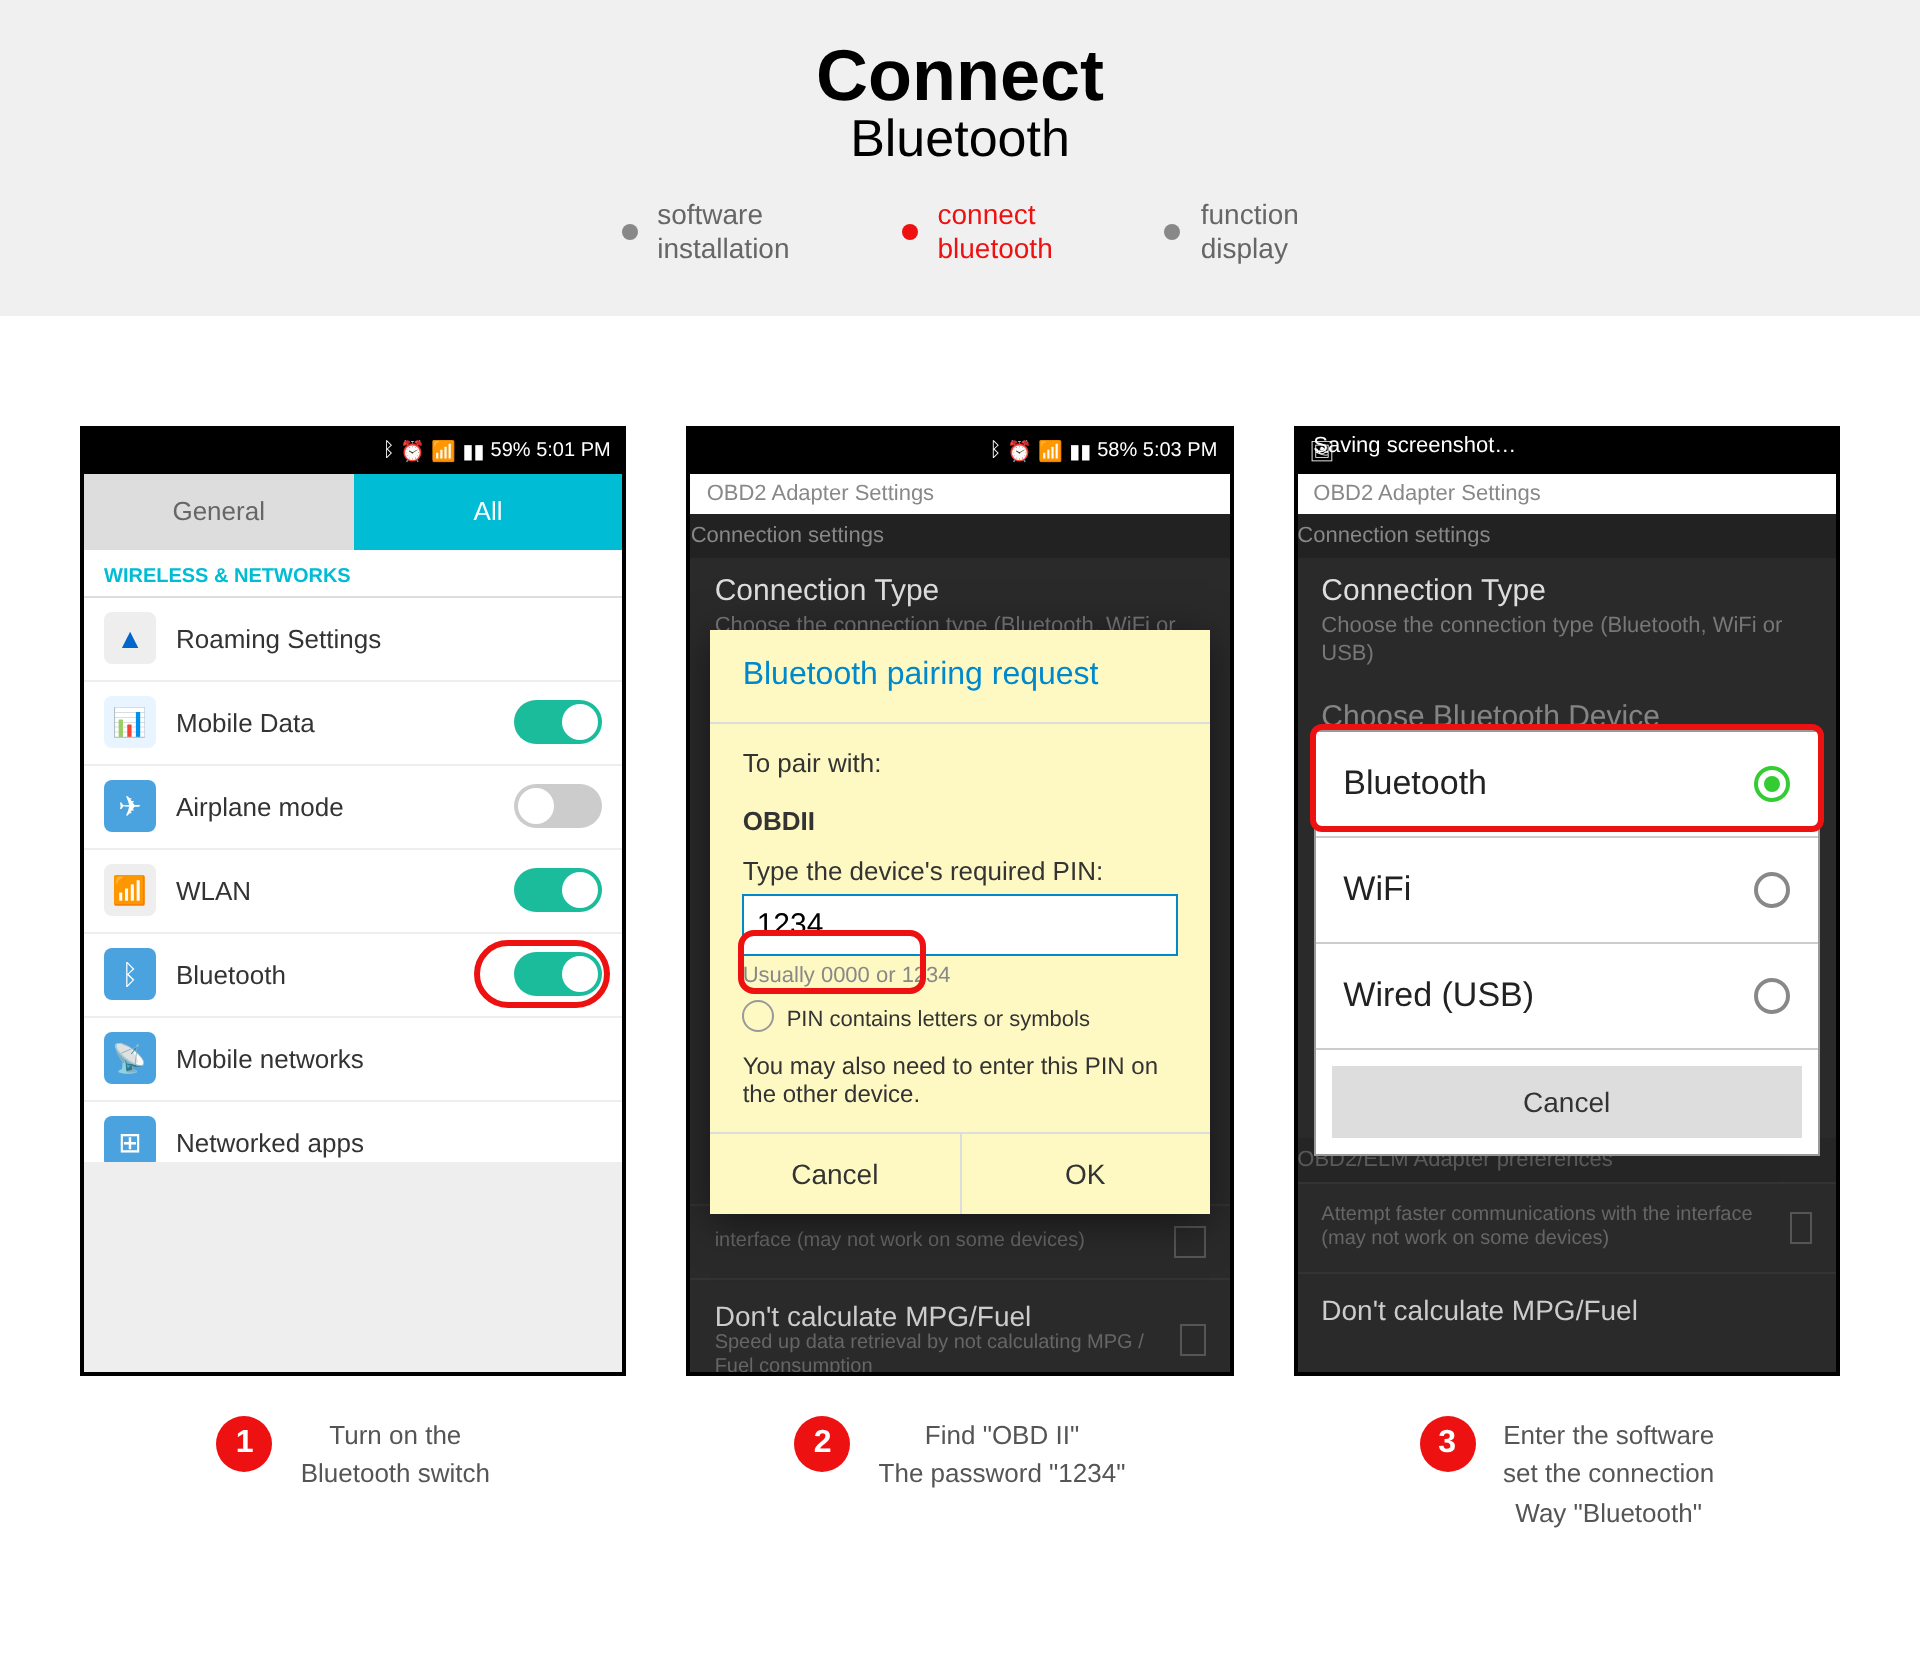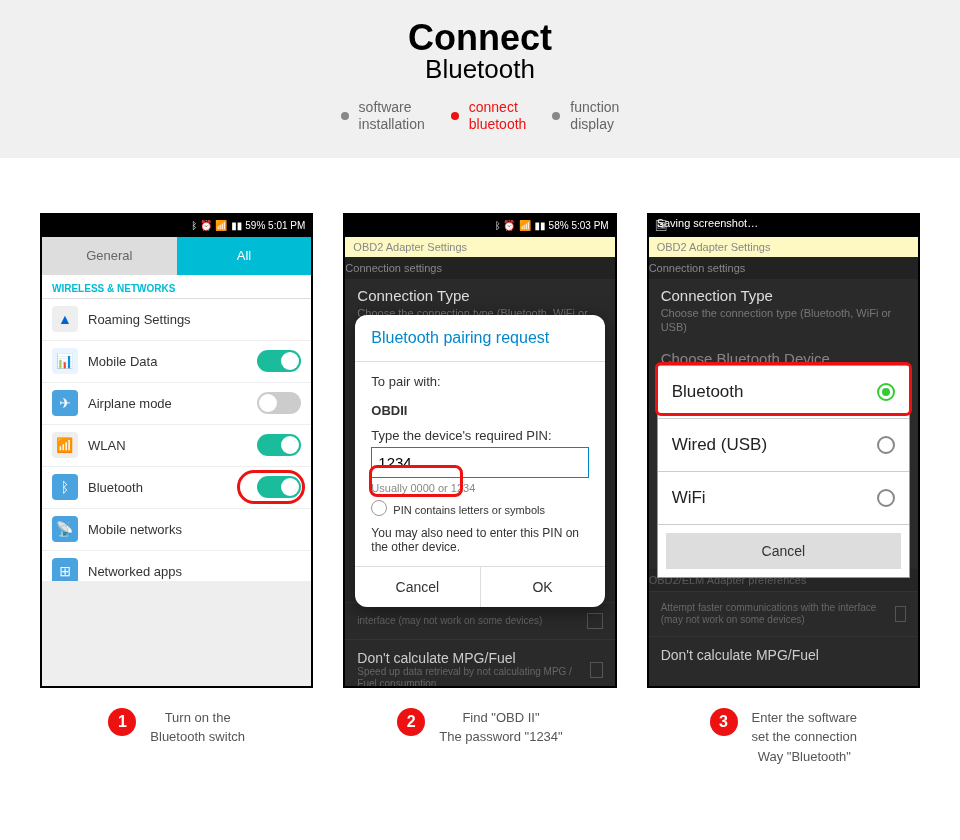--- a/index.html
+++ b/index.html
@@ -1,20 +1,20 @@
 <!DOCTYPE html>
 <html><head>
 <meta charset="utf-8">
 <style>
 *{margin:0;padding:0;box-sizing:border-box;font-family:Arial,Helvetica,sans-serif}
 body{width:960px;height:840px;background:#fff;overflow:hidden}
 .hdr{background:#f0f0f0;text-align:center;padding:20px 0 25px}
 .hdr h1{font-size:36px;font-weight:900;color:#000;line-height:1}
 .hdr h2{font-size:26px;font-weight:400;color:#000;margin-top:-2px}
-.tabs{display:flex;justify-content:center;gap:26px;margin-top:14px}
+.tabs{display:flex;justify-content:center;gap:56px;margin-top:14px}
 .tab{display:flex;align-items:center;gap:10px;font-size:14px;line-height:1.2}
 .dot{width:8px;height:8px;border-radius:50%;background:#888}
 .tab.act .dot{background:#e11}
 .tab.act .tl{color:#e11}
 .tl{color:#666;text-align:left}
 .shots{display:flex;justify-content:space-between;padding:55px 40px 0;gap:30px}
 .shot{position:relative;width:275px;height:475px;border:2px solid #000;background:#000;overflow:hidden;font-size:13px}
 .sb{height:22px;background:#000;color:#fff;display:flex;align-items:center;justify-content:flex-end;padding:0 6px;font-size:10px;gap:3px}
 .sb .ico{font-size:10px}
 
@@ -31,31 +31,31 @@
 .tgl{width:44px;height:22px;border-radius:11px;position:relative}
 .tgl.on{background:#1abc9c}
 .tgl.off{background:#ccc}
 .tgl::after{content:'';position:absolute;width:18px;height:18px;border-radius:50%;background:#fff;top:2px}
 .tgl.on::after{right:2px}
 .tgl.off::after{left:2px}
 .hl1{position:absolute;border:3px solid #e11;border-radius:22px;width:68px;height:34px;top:255px;right:6px;pointer-events:none}
 
 
 .dk{background:#2a2a2a;color:#aaa;height:453px}
-.dtl{background:#fef9c3;color:#888;font-size:11px;padding:4px 8px}
+.dtl{background:#ffffff;color:#888;font-size:11px;padding:4px 8px}
 .dsec{padding:5px 0;font-size:11px;color:#888;background:#222}
 .dh{padding:8px 12px 2px;color:#ddd;font-size:15px}
 .dsub{padding:0 12px 8px;color:#777;font-size:11px;line-height:1.3}
 .drow{padding:10px 12px;border-top:1px solid #333;display:flex;align-items:center;justify-content:space-between}
 .drow .t1{color:#ccc;font-size:14px}
 .drow .t2{color:#666;font-size:10px;line-height:1.2}
 .ck{width:16px;height:16px;border:1px solid #555}
 
 
-.modal{position:absolute;left:10px;right:10px;top:100px;background:#ffffff;border-radius:12px;box-shadow:0 4px 20px rgba(0,0,0,.5);z-index:5}
+.modal{position:absolute;left:10px;right:10px;top:100px;background:#fef9c3;border-radius:0;box-shadow:0 4px 20px rgba(0,0,0,.5);z-index:5}
 .mh{color:#0088cc;font-size:16px;padding:14px 16px;border-bottom:1px solid #ddd}
 .mb{padding:12px 16px;font-size:13px;color:#333}
 .mb b{display:block;margin:14px 0 10px}
 .pin{width:100%;border:1px solid #0088cc;padding:6px;font-size:15px;margin-top:4px}
 .hint{font-size:11px;color:#888;margin-top:4px}
 .chk{display:flex;align-items:flex-end;gap:6px;font-size:11px;margin-top:6px;color:#333}
 .chk span:first-child{width:16px;height:16px;border:1px solid #999;border-radius:50%}
 .note{font-size:12px;margin-top:10px;color:#333}
 .mbtns{display:flex;border-top:1px solid #ddd}
 .mbtns div{flex:1;text-align:center;padding:12px;color:#333;font-size:14px}
@@ -235,25 +235,25 @@
             <div class="t1">Don't calculate MPG/Fuel</div>
           </div>
         </div>
   </div>
   <div class="modal3">
    <div class="m3r">
           <span>Bluetooth</span>
           <span class="rad on"></span>
         </div>
    <div class="m3r">
+          <span>WiFi</span>
+          <span class="rad"></span>
+        </div>
+   <div class="m3r">
           <span>Wired (USB)</span>
-          <span class="rad"></span>
-        </div>
-   <div class="m3r">
-          <span>WiFi</span>
           <span class="rad"></span>
         </div>
    <div class="m3b">Cancel</div>
   </div>
   <div class="hl3"></div>
  </div>
 </div>
 
 <div class="caps">
  <div class="cap">

